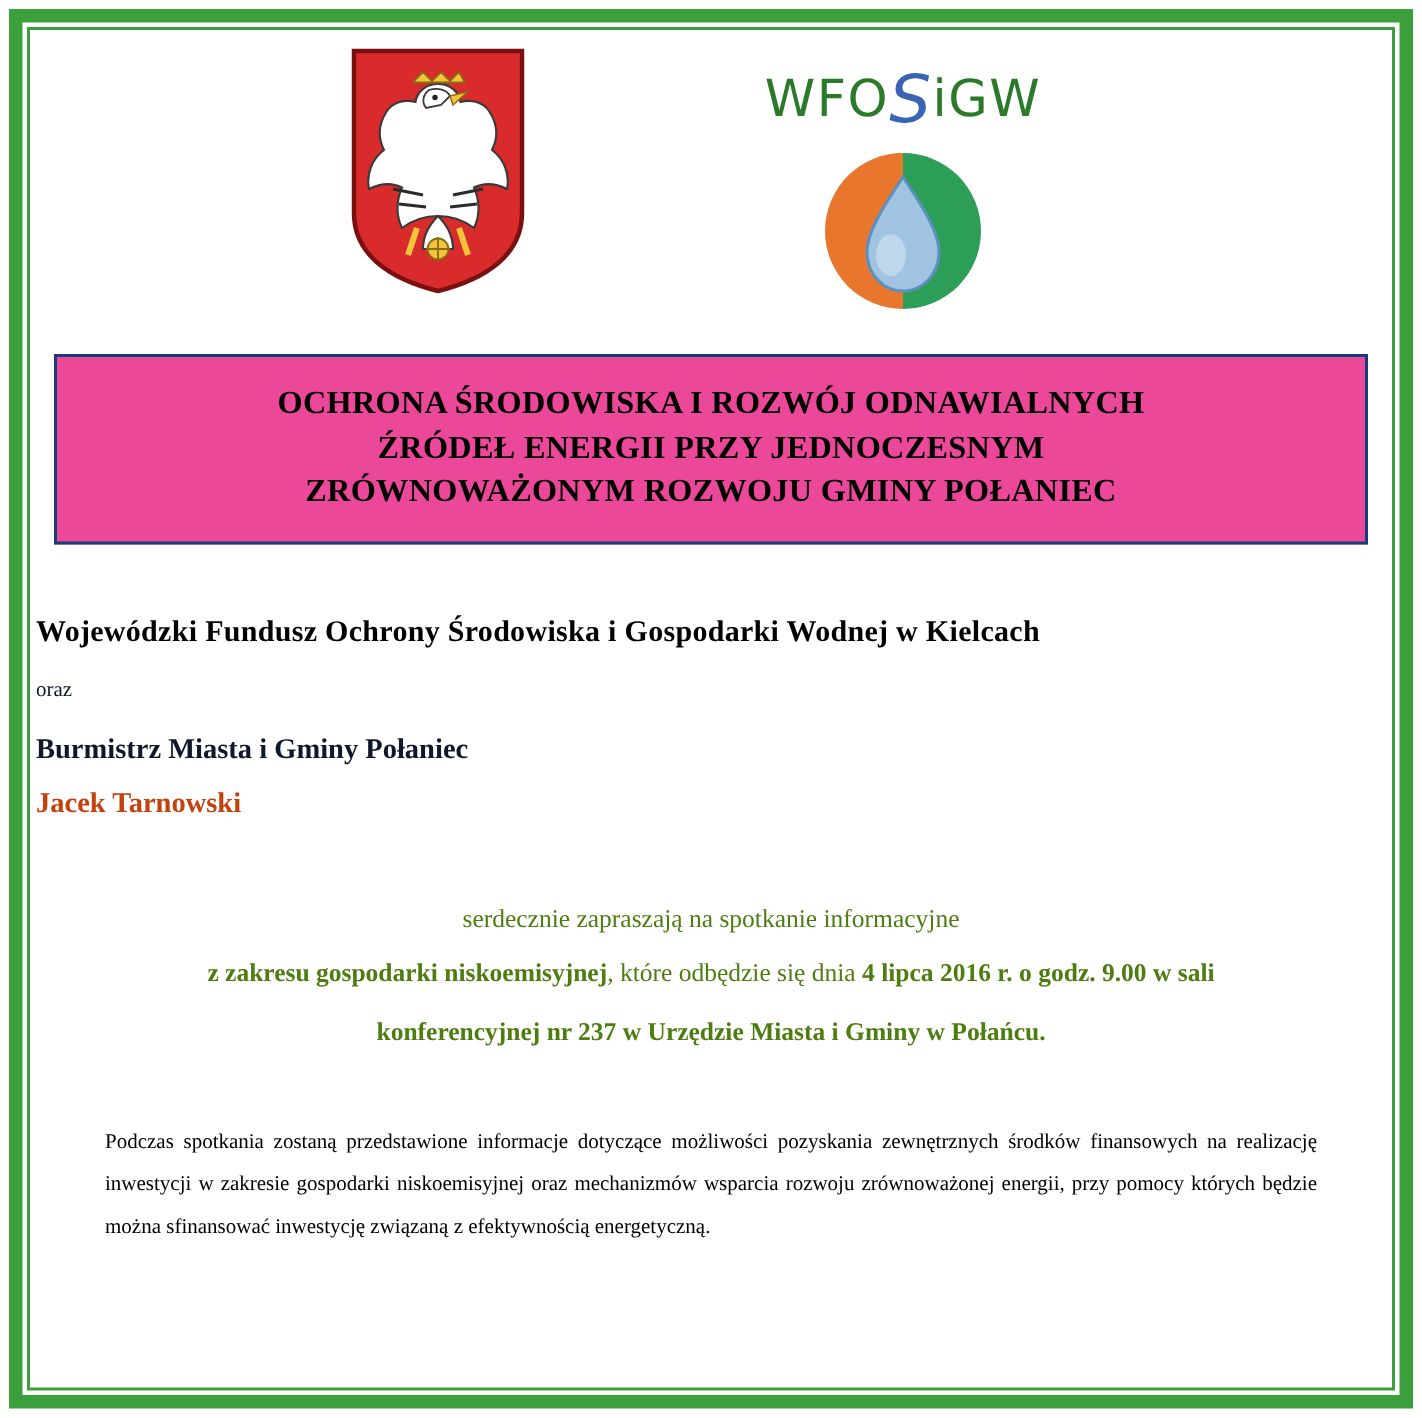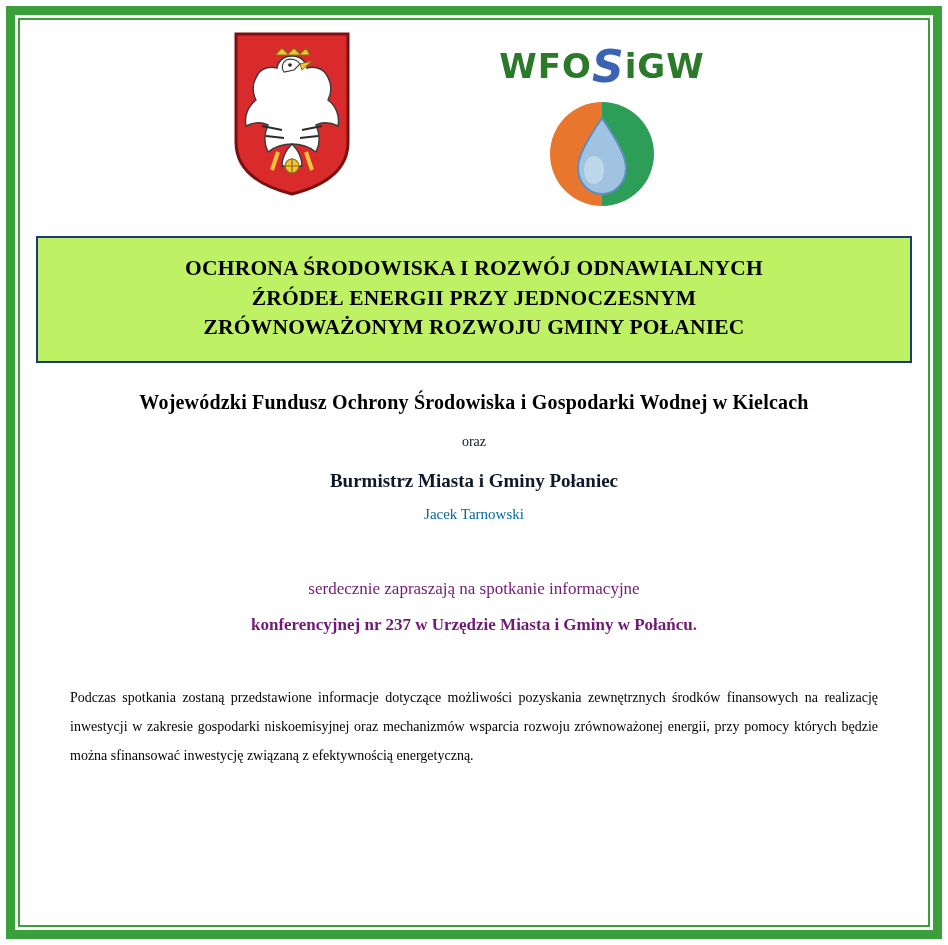--- a/index.html
+++ b/index.html
@@ -67,21 +67,21 @@
     width: 220px;
     height: 166px;
   }
   .wfos-text {
     position: absolute;
     top: 0;
     left: 0;
     width: 220px;
     text-align: center;
     font-family: "DejaVu Sans", sans-serif;
-    font-weight: bold;
+    font-weight: normal;
     font-size: 34px;
     color: #2a7a2a;
     letter-spacing: 1px;
     white-space: nowrap;
   }
   .wfos-text .bolt {
     color: #3b63b5;
     font-style: italic;
     font-size: 44px;
     line-height: 0;
@@ -92,69 +92,69 @@
     position: absolute;
     top: 52px;
     left: 50px;
     width: 120px;
     height: 112px;
   }
 
   
   .banner {
     margin: 12px 12px 0 12px;
-    background: #bef264;
+    background: #ec4899;
     border: 2px solid #1a3b7a;
     padding: 16px 18px 18px 18px;
     text-align: center;
     box-sizing: border-box;
   }
   .banner-line {
     font-family: "Liberation Serif", serif;
     font-weight: bold;
     font-size: 21.5px;
     color: #000000;
     line-height: 1.38;
     letter-spacing: 0.2px;
   }
 
   
   .organizers {
-    margin-top: 28px;
-    text-align: center;
+    margin-top: 47px;
+    text-align: left;
   }
   .org-main {
     font-size: 20px;
     font-weight: bold;
     color: #000;
     letter-spacing: 0.2px;
   }
   .org-oraz {
     font-size: 14px;
     margin-top: 20px;
     color: #0f172a;
   }
   .org-sub {
     font-size: 19px;
     font-weight: bold;
     margin-top: 20px;
     color: #0f172a;
   }
   .org-name {
-    font-size: 15px;
-    font-weight: normal;
+    font-size: 19px;
+    font-weight: bold;
     margin-top: 14px;
-    color: #0369a1;
+    color: #c2410c;
   }
 
   
   .invite {
     margin-top: 56px;
     text-align: center;
-    color: #701a75;
+    color: #4d7c0f;
   }
   .invite-line1 {
     font-size: 17px;
   }
   .invite-line2 {
     font-size: 17px;
     margin-top: 13px;
     line-height: 1.55;
     padding: 0 14px;
   }
@@ -234,20 +234,23 @@
     <div class="organizers">
       <div class="org-main">Wojewódzki Fundusz Ochrony Środowiska i Gospodarki Wodnej w Kielcach</div>
       <div class="org-oraz">oraz</div>
       <div class="org-sub">Burmistrz Miasta i Gminy Połaniec</div>
       <div class="org-name">Jacek Tarnowski</div>
     </div>
 
     <div class="invite">
       <div class="invite-line1">serdecznie zapraszają na spotkanie informacyjne</div>
       <div class="invite-line2">
+        <b>z zakresu gospodarki niskoemisyjnej</b><span>, które odbędzie się dnia </span><b>4 lipca 2016 r. o godz. 9.00 w sali</b>
+      </div>
+      <div class="invite-line2">
         <b>konferencyjnej nr 237 w Urzędzie Miasta i Gminy w Połańcu.</b>
       </div>
     </div>
 
     <div class="para">Podczas spotkania zostaną przedstawione informacje dotyczące możliwości pozyskania zewnętrznych środków finansowych na realizację inwestycji w zakresie gospodarki niskoemisyjnej oraz mechanizmów wsparcia rozwoju zrównoważonej energii, przy pomocy których będzie można sfinansować inwestycję związaną z efektywnością energetyczną.</div>
 
   </div>
 </div>
 
 </body></html>

